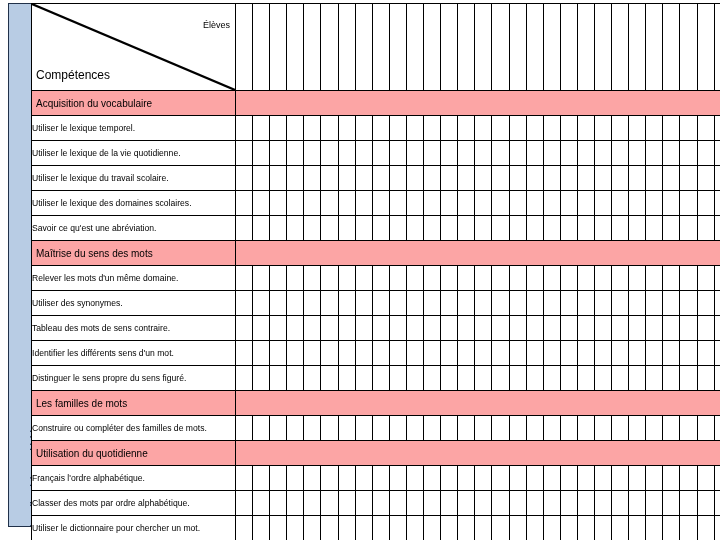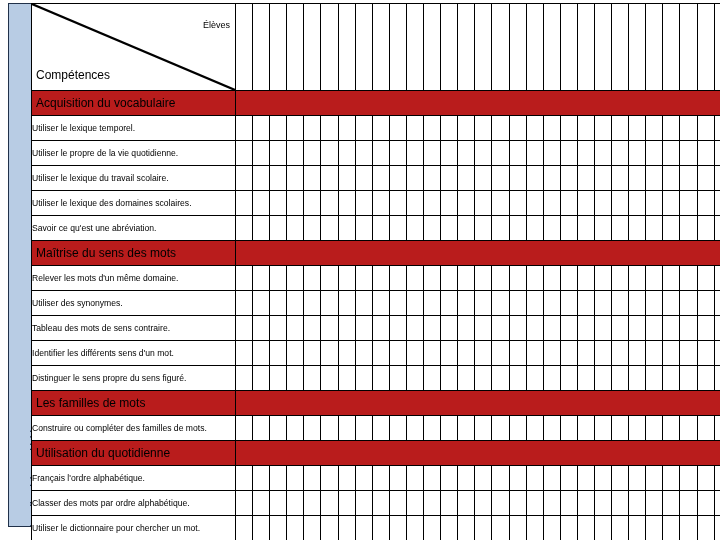--- a/index.html
+++ b/index.html
@@ -87,22 +87,22 @@
     padding-left: 4px;
     white-space: nowrap;
     overflow: hidden;
   }
   .mark-cell {
     width: 16.1px;
   }
 
   
   tr.section td {
-    background: #b91c1c;
-    font-size: 12px;
+    background: #fca5a5;
+    font-size: 10px;
   }
   tr.section td.label-cell {
     padding-left: 4px;
   }
 
   
   .header-row td {
     height: 86px;
   }
   .diag-cell {
@@ -217,21 +217,21 @@
             <td class="mark-cell"></td>
             <td class="mark-cell"></td>
             <td class="mark-cell"></td>
             <td class="mark-cell"></td>
             <td class="mark-cell"></td>
             <td class="mark-cell"></td>
             <td class="mark-cell"></td>
             <td class="mark-cell"></td>
           </tr>
           <tr>
-            <td class="label-cell">Utiliser le propre de la vie quotidienne.</td>
+            <td class="label-cell">Utiliser le lexique de la vie quotidienne.</td>
             <td class="mark-cell"></td>
             <td class="mark-cell"></td>
             <td class="mark-cell"></td>
             <td class="mark-cell"></td>
             <td class="mark-cell"></td>
             <td class="mark-cell"></td>
             <td class="mark-cell"></td>
             <td class="mark-cell"></td>
             <td class="mark-cell"></td>
             <td class="mark-cell"></td>

